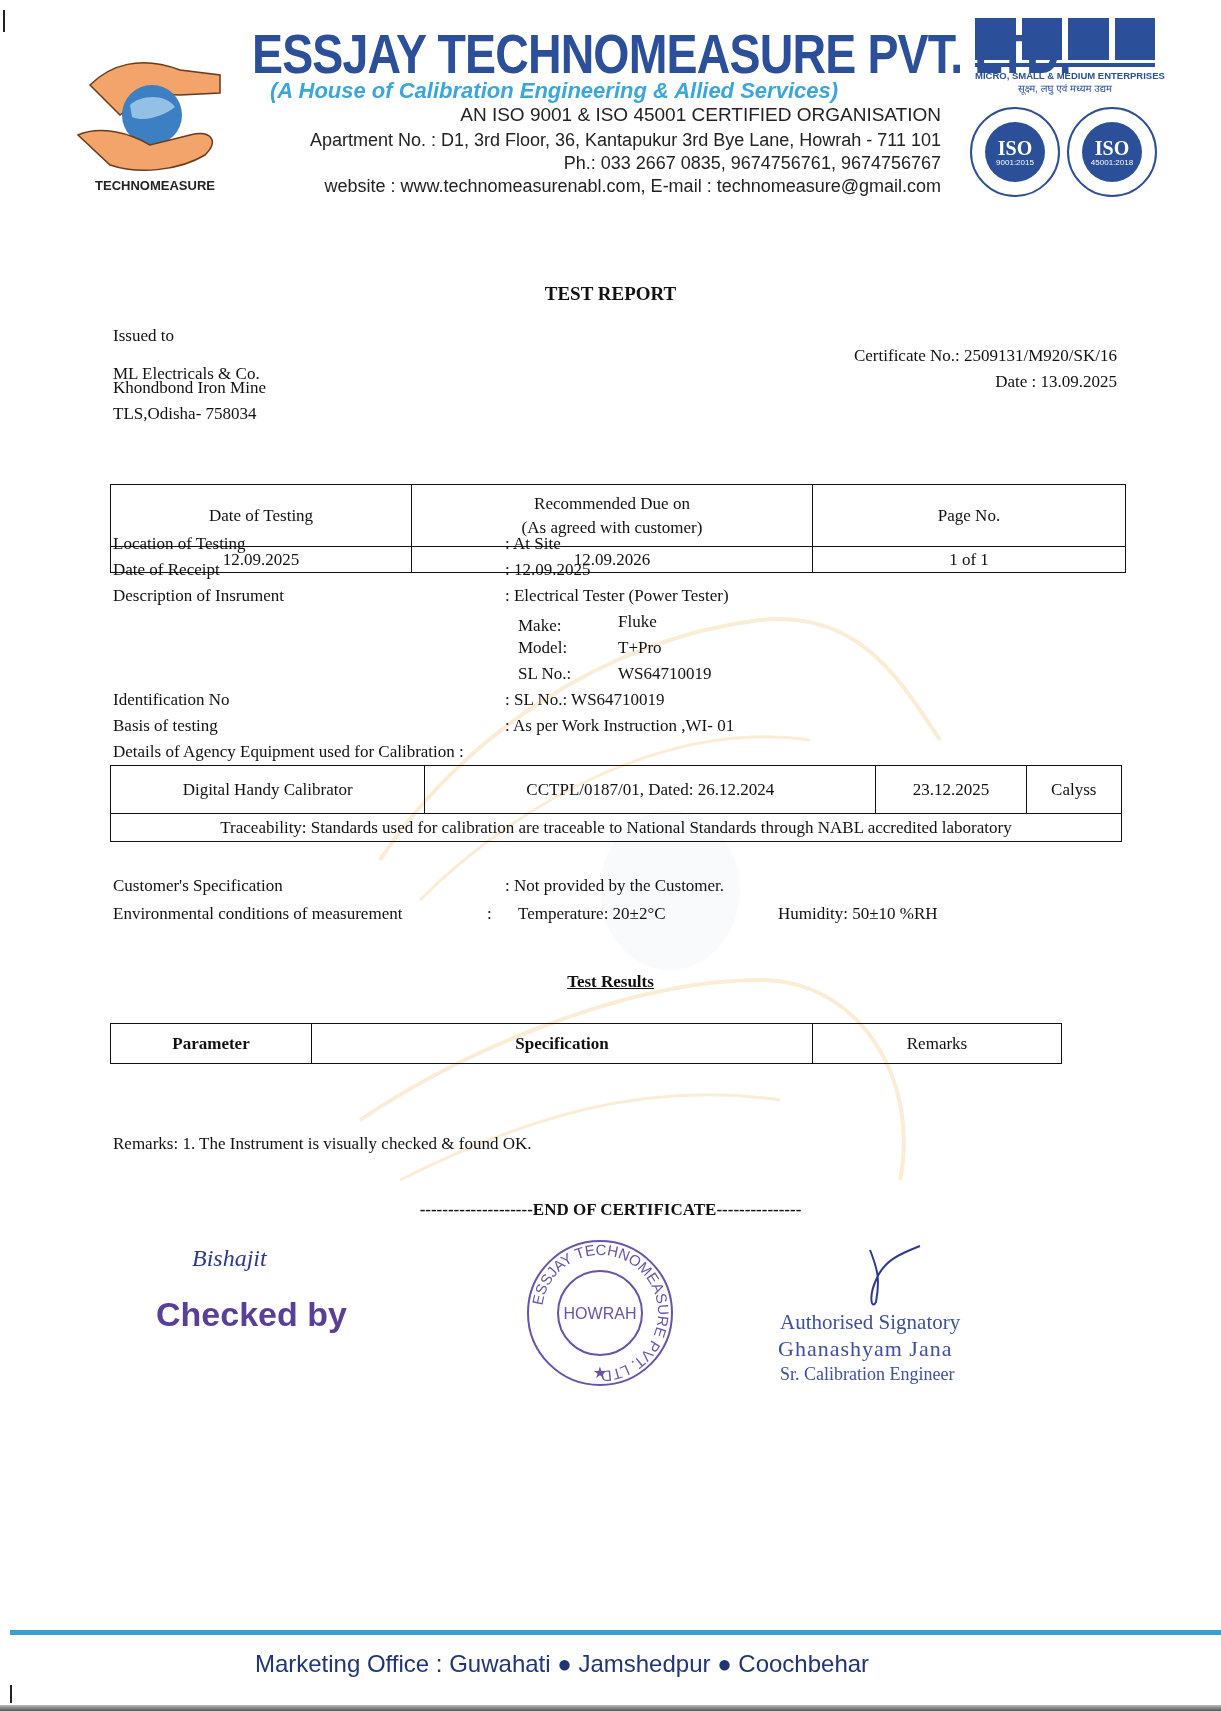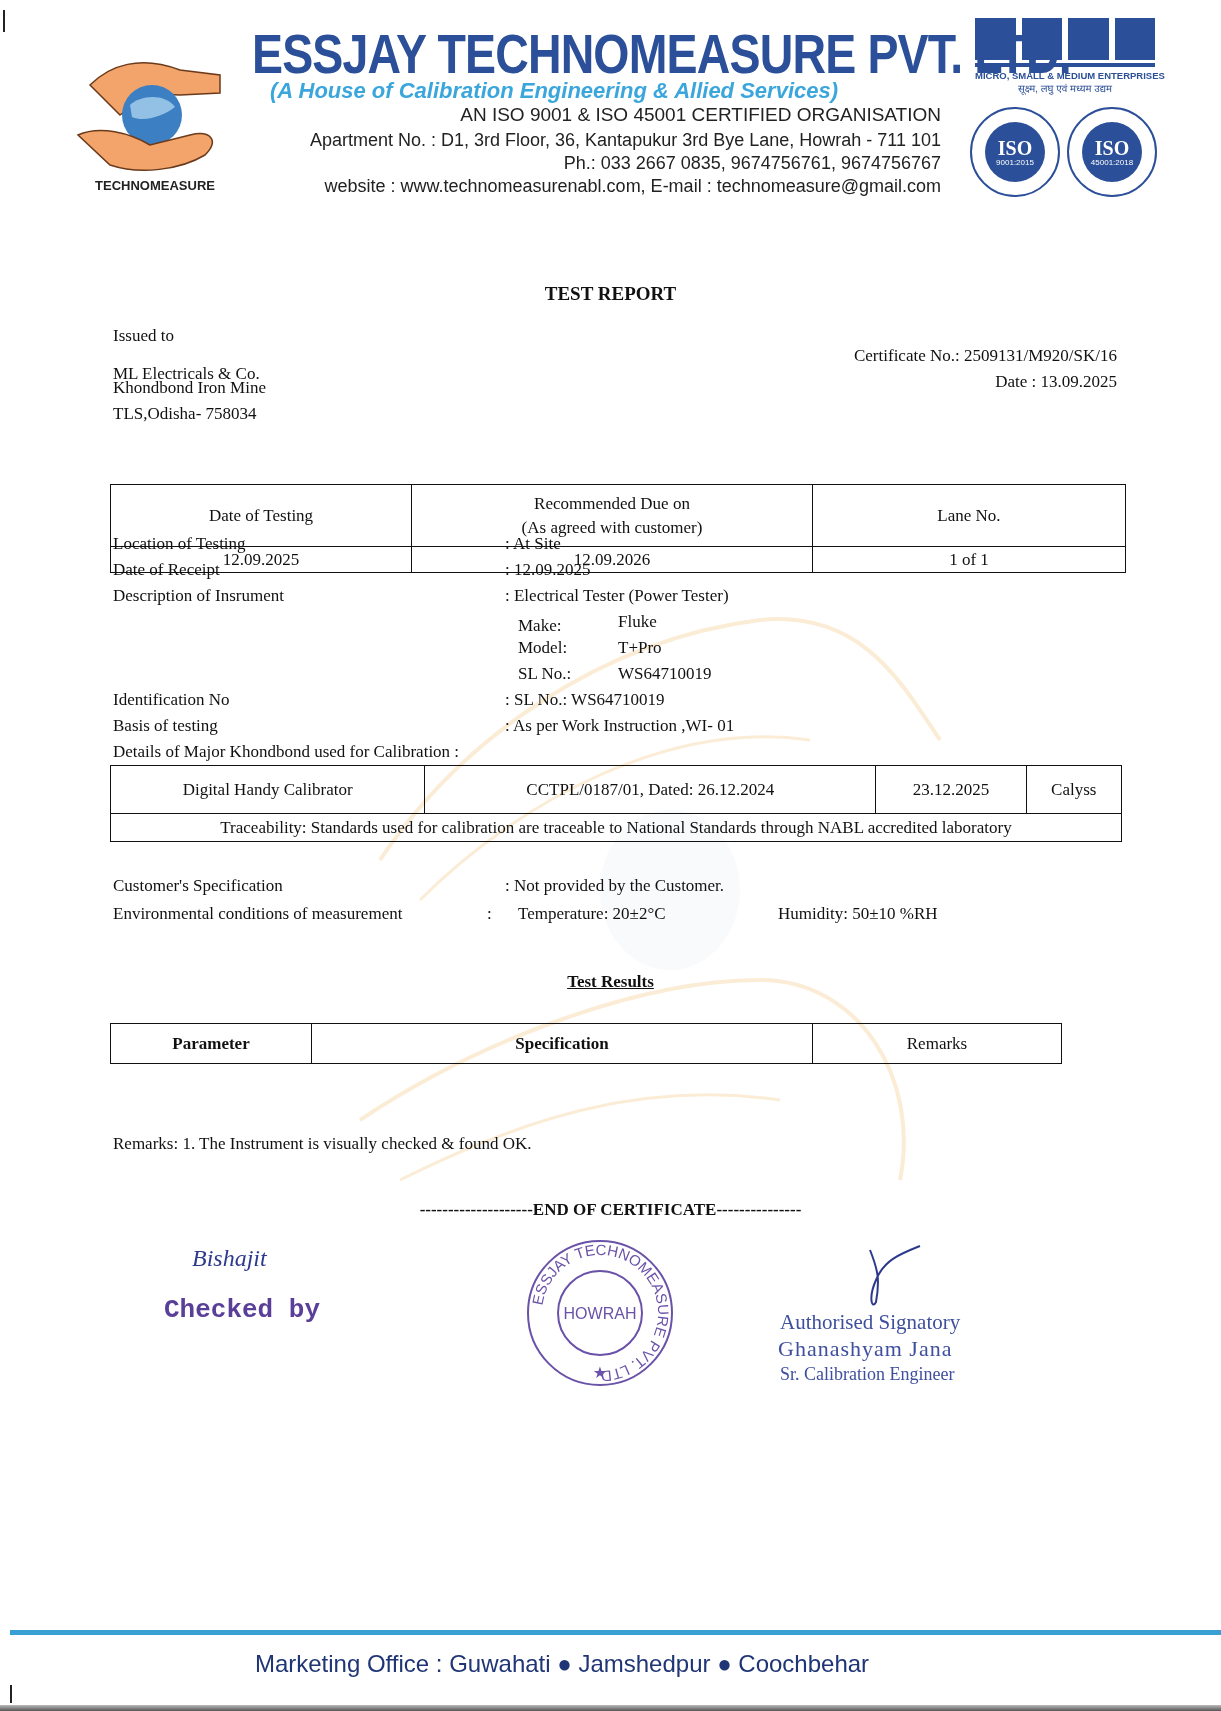--- a/index.html
+++ b/index.html
@@ -109,21 +109,21 @@
 <div class="abs txt" style="right:104px;top:372px;text-align:right;">Date : 13.09.2025</div>
 
 <table style="left:110px;top:440px;width:1016px;margin-top:44px;">
   <tbody>
       <tr style="height:62px;">
     <td style="width:292px;">Date of Testing</td>
     <td style="width:392px;line-height:24px;">
       <div>Recommended Due on</div>
       <div>(As agreed with customer)</div>
     </td>
-    <td>Lane No.</td>
+    <td>Page No.</td>
   </tr>
   <tr style="height:26px;">
     <td>12.09.2025</td>
     <td>12.09.2026</td>
     <td>1 of 1</td>
   </tr>
 </tbody>
   </table>
 
 <div class="abs txt label-col" style="top:534px;">Location of Testing</div>
@@ -137,21 +137,21 @@
 <div class="abs txt" style="left:618px;top:612px;">Fluke</div>
 <div class="abs txt" style="left:518px;top:638px;">Model:</div>
 <div class="abs txt" style="left:618px;top:638px;">T+Pro</div>
 <div class="abs txt" style="left:518px;top:664px;">SL No.:</div>
 <div class="abs txt" style="left:618px;top:664px;">WS64710019</div>
 
 <div class="abs txt label-col" style="top:690px;">Identification No</div>
 <div class="abs txt value-col" style="top:690px;">: SL No.: WS64710019</div>
 <div class="abs txt label-col" style="top:716px;">Basis of testing</div>
 <div class="abs txt value-col" style="top:716px;">: As per Work Instruction ,WI- 01</div>
-<div class="abs txt label-col" style="top:742px;">Details of Major Khondbond used for Calibration :</div>
+<div class="abs txt label-col" style="top:742px;">Details of Agency Equipment used for Calibration :</div>
 
 <table style="left:110px;top:765px;width:1012px;">
   <tbody>
   <tr style="height:48px;">
     <td>Digital Handy Calibrator</td>
     <td>CCTPL/0187/01, Dated: 26.12.2024</td>
     <td>23.12.2025</td>
     <td>Calyss</td>
   </tr>
   <tr style="height:28px;">
@@ -177,21 +177,21 @@
     <td style="font-weight:normal;">Remarks</td>
   </tr>
 </tbody>
   </table>
 
 <div class="abs txt label-col" style="top:1134px;">Remarks: 1. The Instrument is visually checked &amp; found OK.</div>
 
 <div class="abs txt" style="left:0;width:1221px;text-align:center;top:1200px;font-weight:bold;">--------------------END OF CERTIFICATE---------------</div>
 
 <div class="abs" style="left:192px;top:1245px;font-family:'Liberation Serif',serif;font-style:italic;font-size:24px;color:#2d3a8c;">Bishajit</div>
-<div class="abs stamp-color" style="left:164px;top:1295px;font-family:Liberation Mono, monospace;font-weight:bold;font-size:26px;">Checked by</div>
+<div class="abs stamp-color" style="left:156px;top:1295px;font-family:Liberation Sans, sans-serif;font-weight:bold;font-size:34px;">Checked by</div>
 
 <svg class="abs" style="left:520px;top:1238px;" width="160" height="150" viewBox="0 0 160 150">
   <defs>
       <path id="ring" d="M80 75 m -58 0 a 58 58 0 1 1 116 0 a 58 58 0 1 1 -116 0"></path>
     </defs>
   <circle cx="80" cy="75" r="72" fill="none" stroke="#6a52a8" stroke-width="2"></circle>
   <circle cx="80" cy="75" r="42" fill="none" stroke="#6a52a8" stroke-width="2"></circle>
   <text font-family="Liberation Sans, sans-serif" font-size="15" fill="#6a52a8"><textPath href="#ring" startOffset="2%">ESSJAY TECHNOMEASURE PVT. LTD.</textPath></text>
   <text x="80" y="81" text-anchor="middle" font-family="Liberation Sans, sans-serif" font-size="16" fill="#6a52a8">HOWRAH</text>
   <text x="80" y="140" text-anchor="middle" font-size="16" fill="#6a52a8">★</text>

